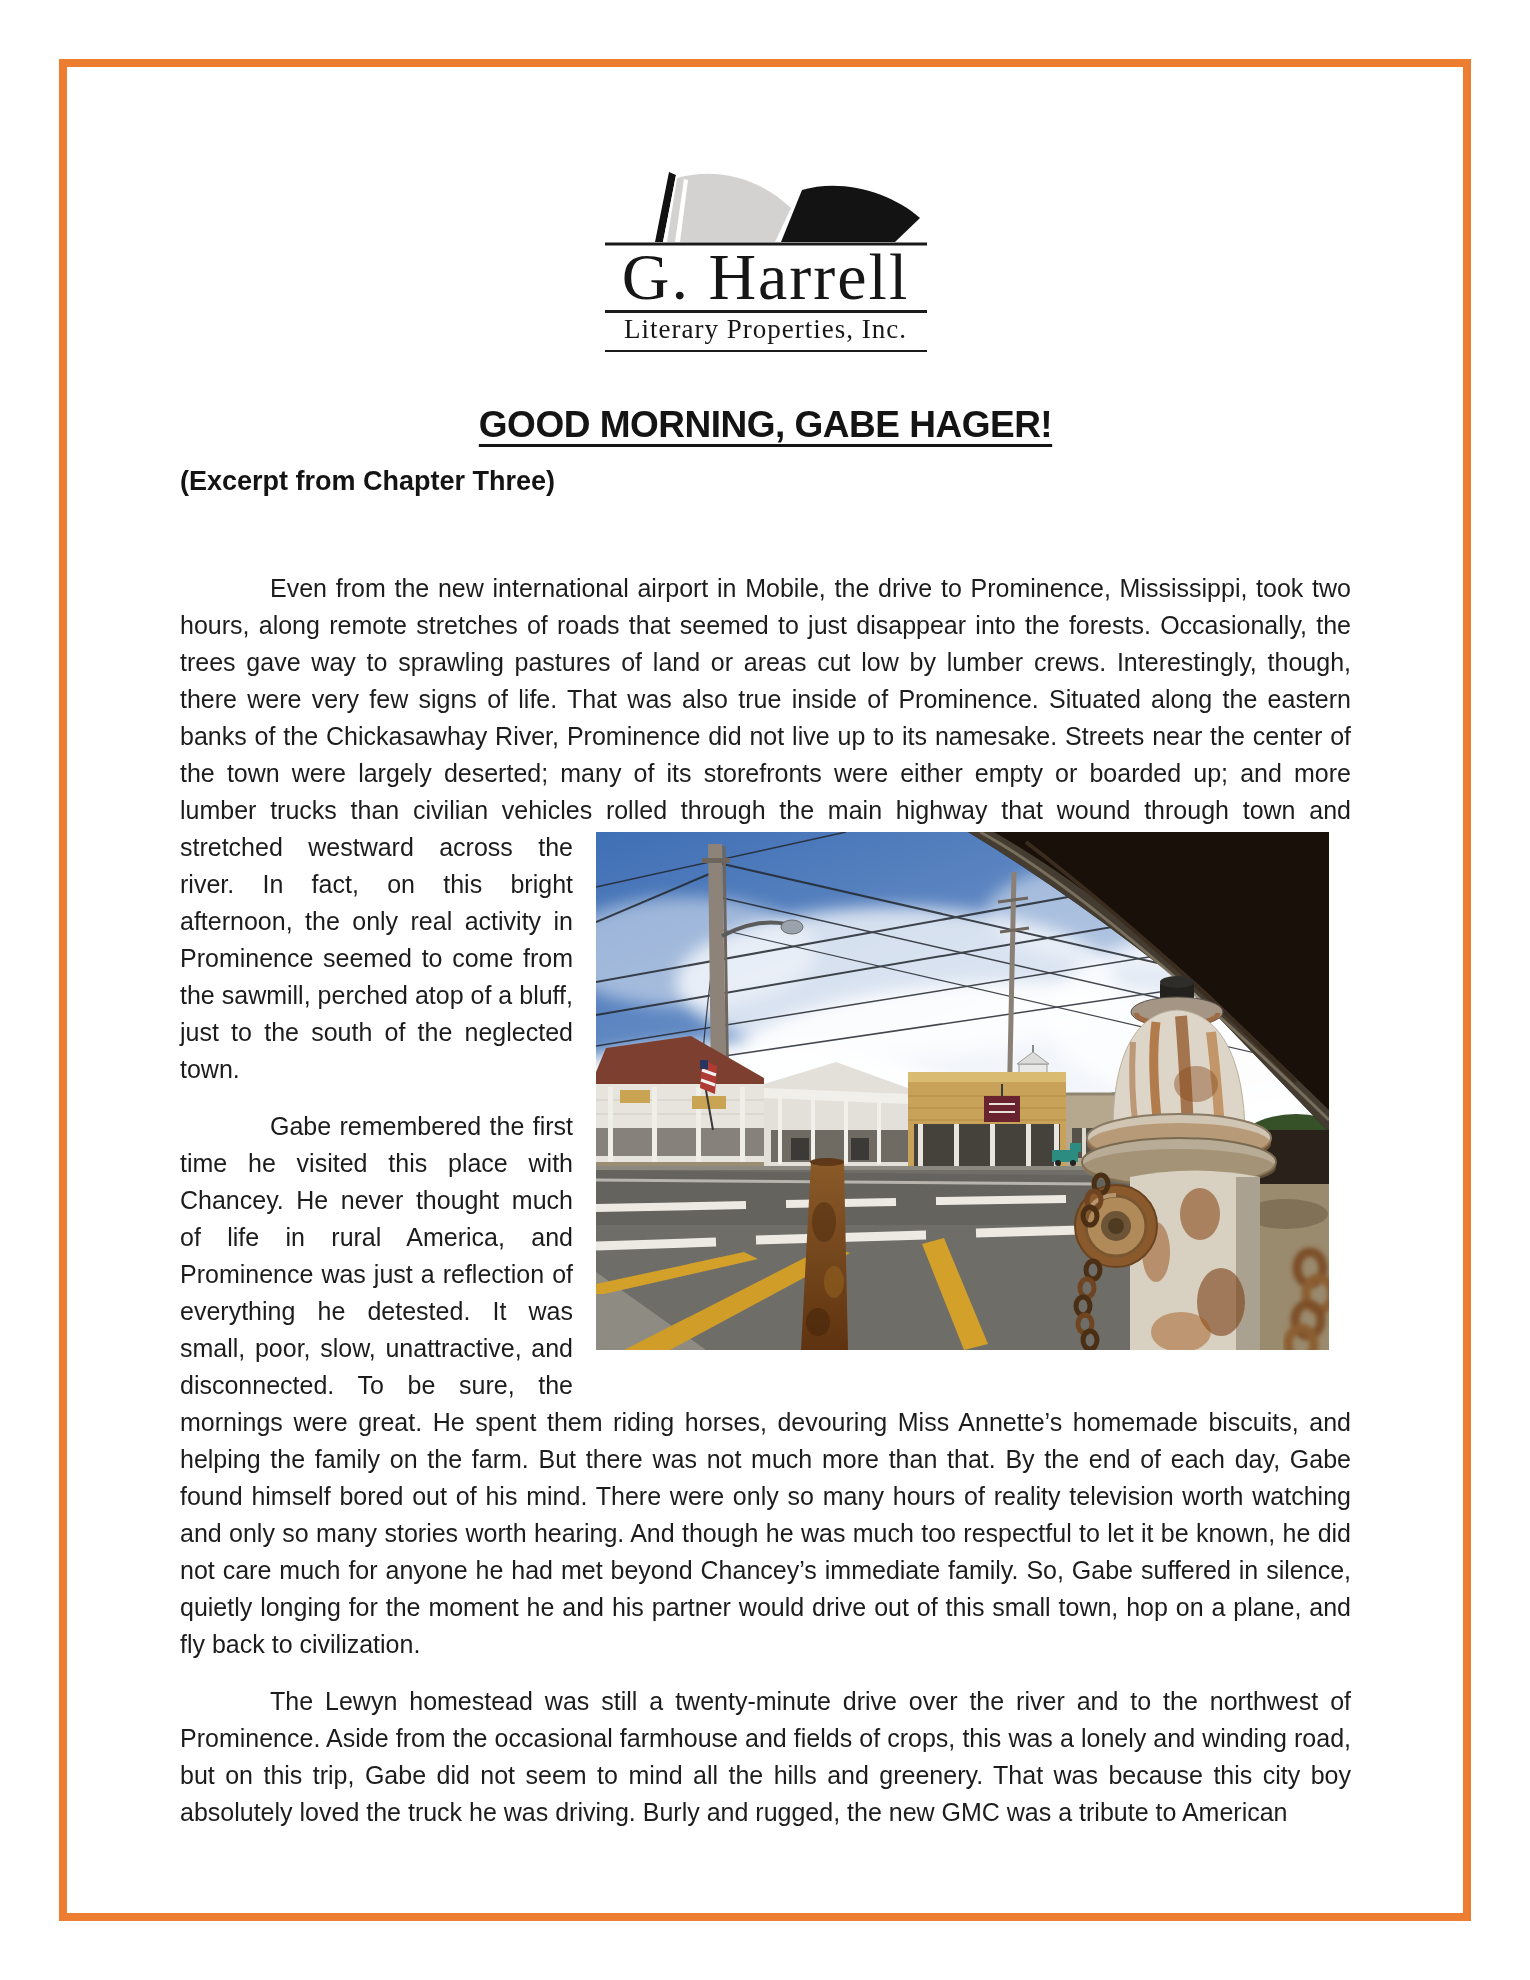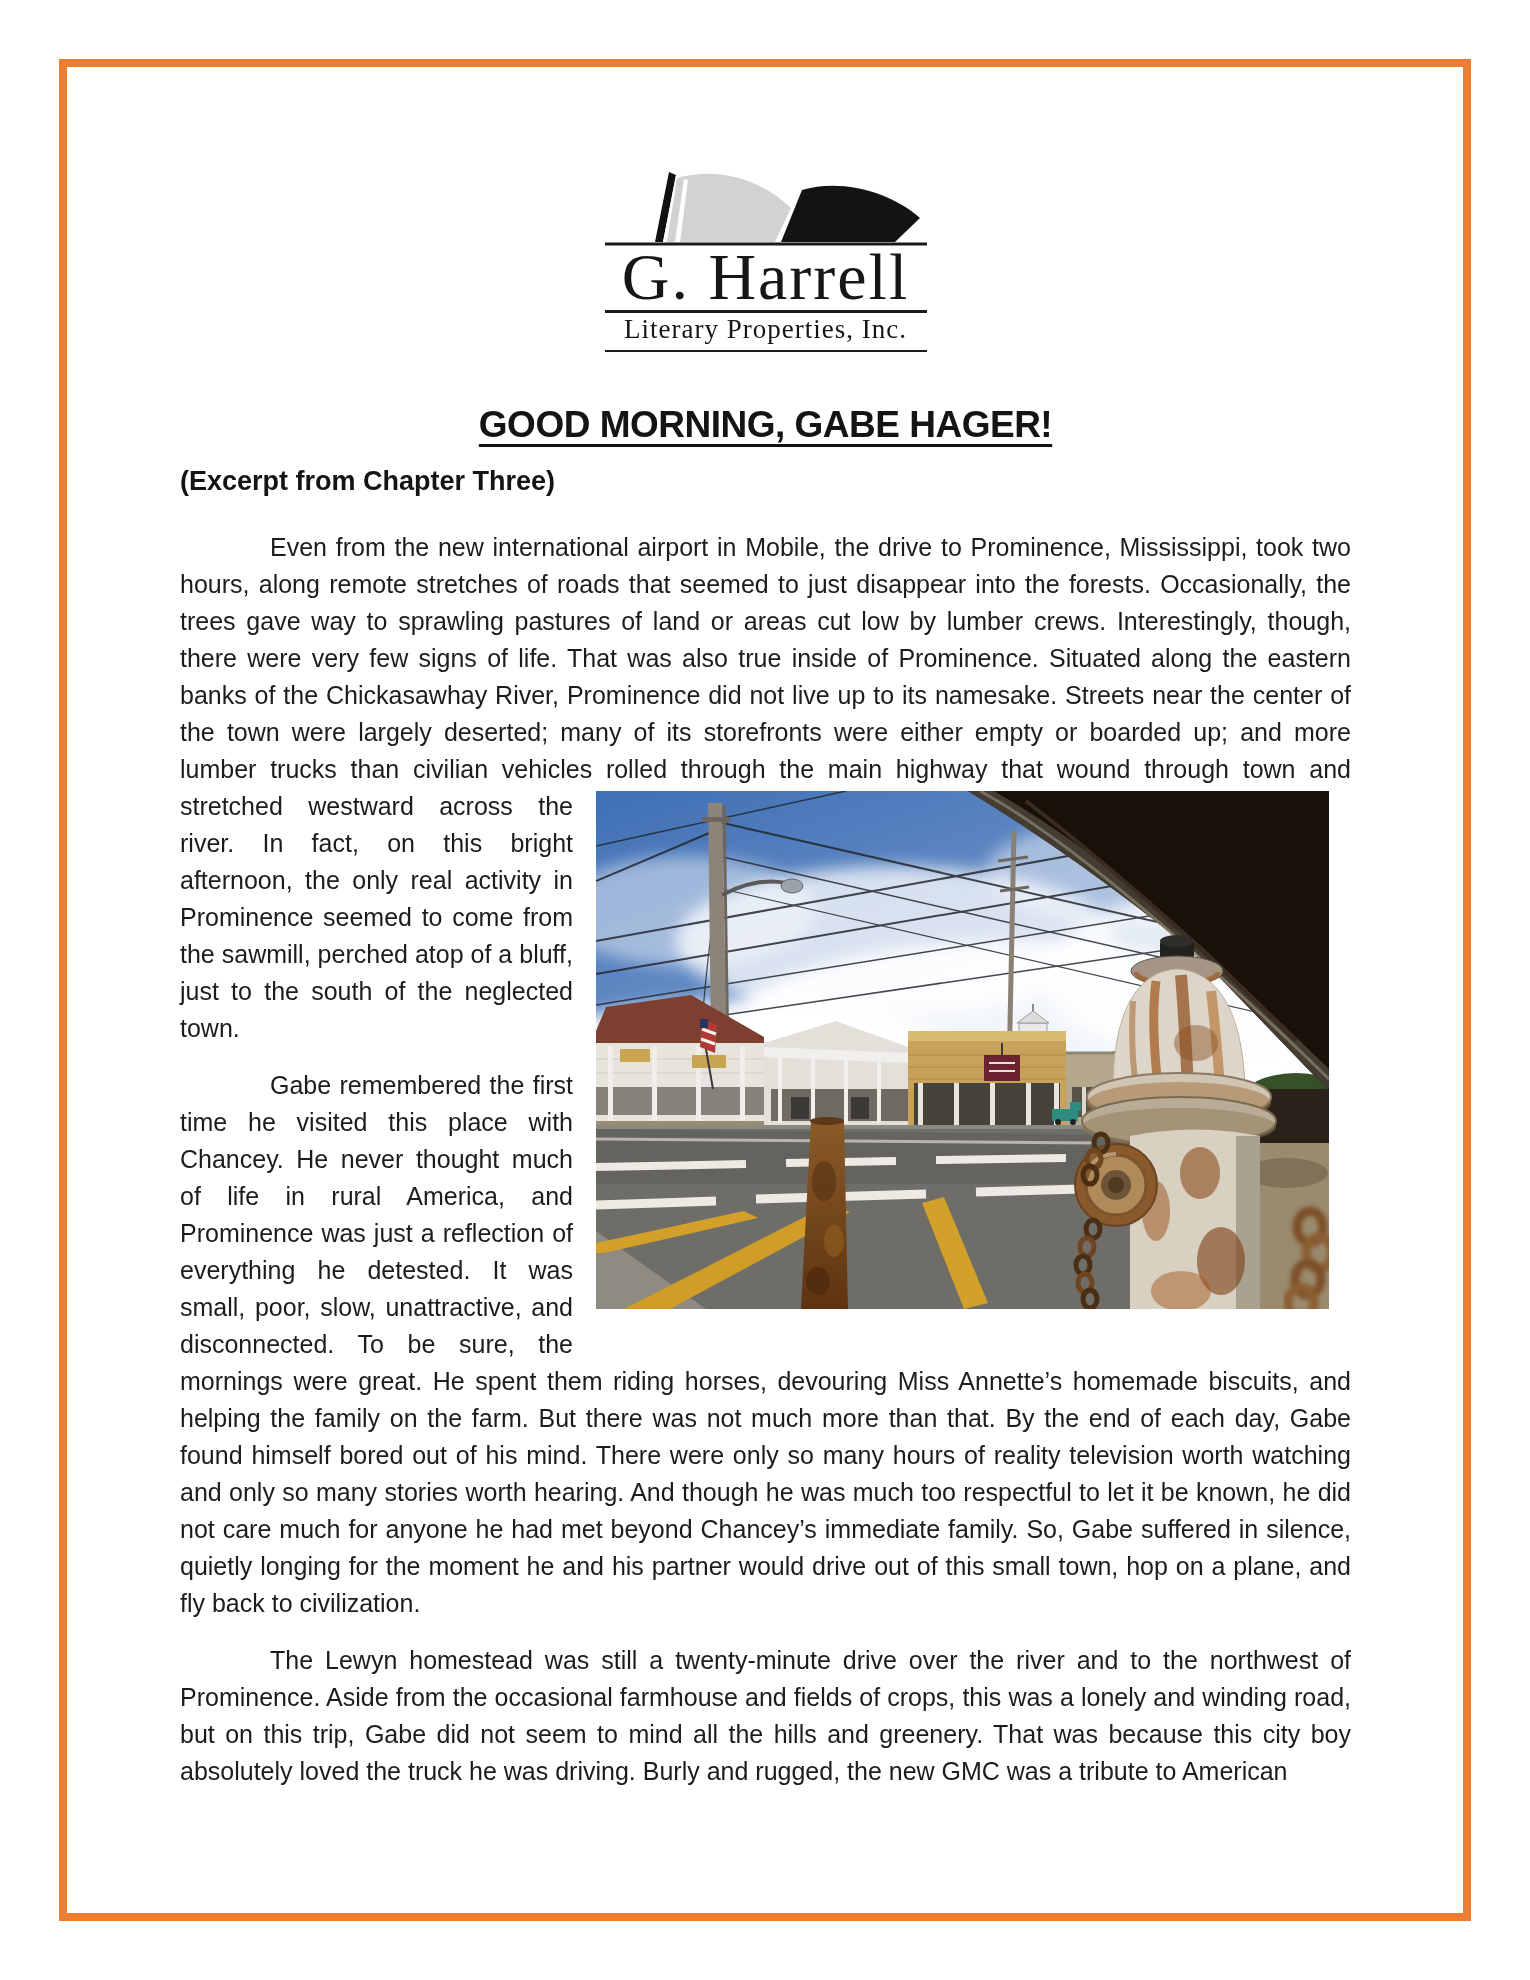--- a/index.html
+++ b/index.html
@@ -20,21 +20,21 @@
                 letter-spacing:1px;color:#161616;padding-bottom:4px;
                 border-bottom:2px solid #1b1b1b;white-space:nowrap;}
 
   
   .title{margin-top:52px;text-align:center;font-size:37px;font-weight:bold;
          letter-spacing:-0.5px;text-decoration:underline;
          text-decoration-thickness:3px;text-underline-offset:7px;color:#141414;}
   .subtitle{margin-top:20px;text-align:left;font-size:27px;font-weight:bold;color:#141414;}
 
   
-  .body-text{margin-top:32px;font-size:25px;line-height:37px;text-align:justify;color:#1c1c1c;}
+  .body-text{margin-top:73px;font-size:25px;line-height:37px;text-align:justify;color:#1c1c1c;}
   .body-text p{margin:0 0 20px 0;text-indent:90px;}
   .ph-spacer{float:right;width:0;height:262px;}
   figure.photo{float:right;clear:right;width:733px;height:518px;
                margin:0 22px 30px 23px;padding:0;}
   figure.photo svg{display:block;width:733px;height:518px;}
 </style>
 </head>
 <body>
 
 <div class="page">

